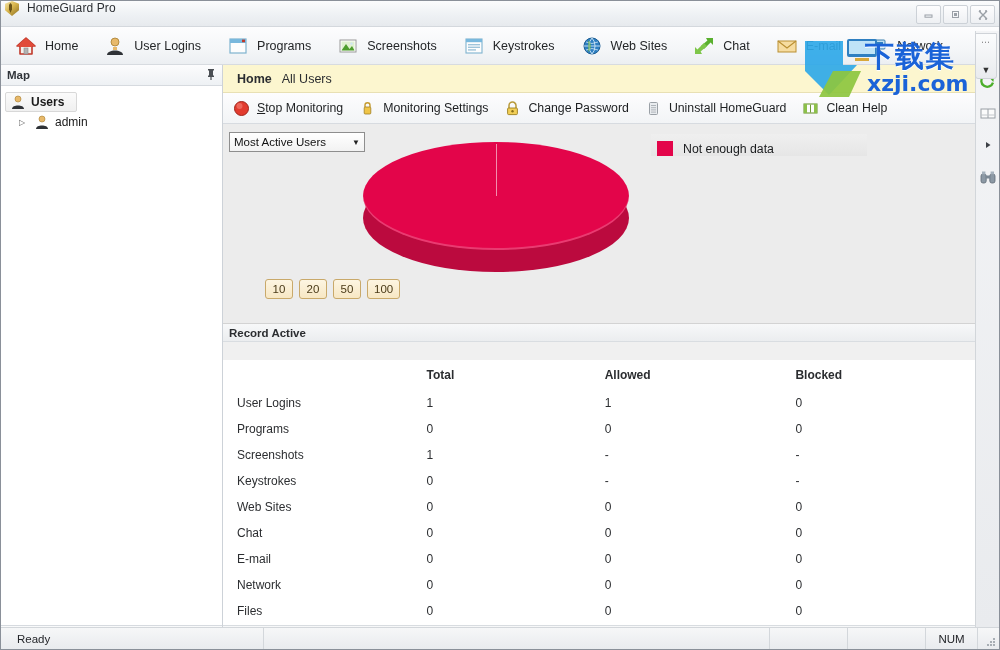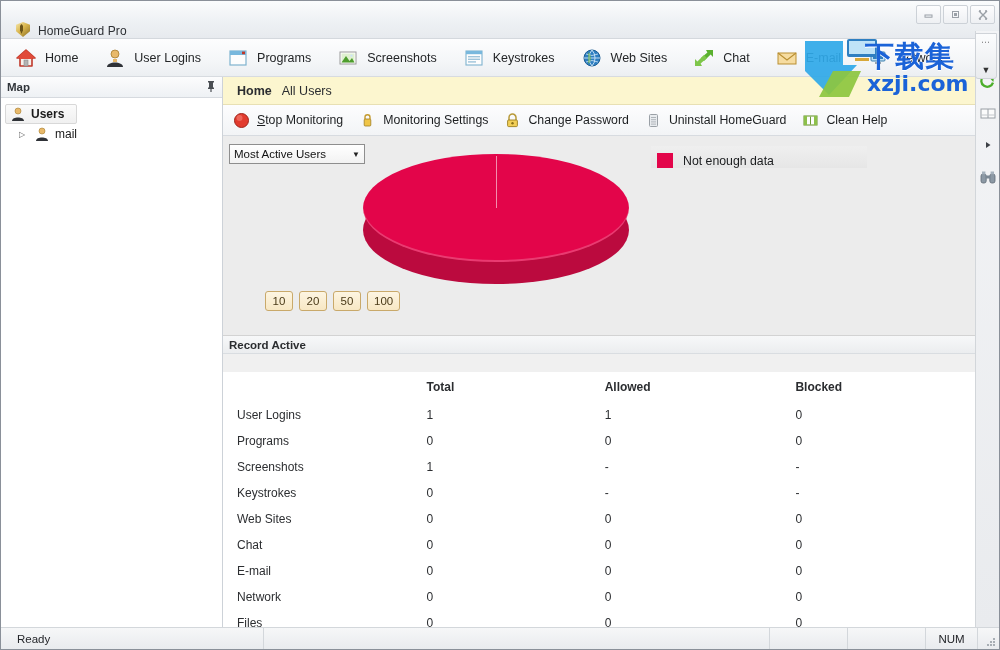--- a/index.html
+++ b/index.html
@@ -14,25 +14,25 @@
   #app {
     position: relative;
     width: 1000px; height: 650px;
     background: linear-gradient(180deg,#f6f7f8 0%,#eef0f2 100%);
     border: 1px solid #8a9099;
     overflow: hidden;
   }
 
   
   .titlebar {
-    height: 38px;
-    display: flex; align-items: flex-end;
+    height: 26px;
+    display: flex; align-items: flex-start;
     background: linear-gradient(180deg,#fbfcfd 0%,#eef1f4 55%,#e7eaee 100%);
     border-bottom: 1px solid #d4d8dd;
-    padding-left: 15px;
+    padding-left: 4px;
     position: relative;
   }
   .app-icon {
     width: 16px; height: 16px; margin-right: 6px;
     position: relative; flex: none;
   }
   .shield {
     width: 14px; height: 15px;
     background: linear-gradient(135deg,#f7e9b0 0%,#d9b64e 45%,#8a6d21 100%);
     clip-path: polygon(50% 0%, 100% 18%, 100% 62%, 50% 100%, 0% 62%, 0% 18%);
@@ -437,21 +437,21 @@
           <span>Users</span>
         </div>
         <div class="tree-node tree-child">
           <span class="expander">▷</span>
           <span class="person-icon">
             <svg width="16" height="16" viewBox="0 0 16 16">
               <circle cx="8" cy="5" r="3" fill="#e8b96a" stroke="#a67c2e" stroke-width=".6"></circle>
               <path d="M2 15 C2 10.4 14 10.4 14 15 Z" fill="#2f3237"></path>
             </svg>
           </span>
-          <span>mail</span>
+          <span>admin</span>
         </div>
       </div>
 
       <div class="lp-footer">
         <span class="fbtn">
           <svg width="17" height="17" viewBox="0 0 17 17">
             <circle cx="8.5" cy="5.2" r="3.1" fill="#e8b96a" stroke="#a67c2e" stroke-width=".6"></circle>
             <path d="M2 16 C2 11 15 11 15 16 Z" fill="#2f3237"></path>
           </svg>
         </span>

